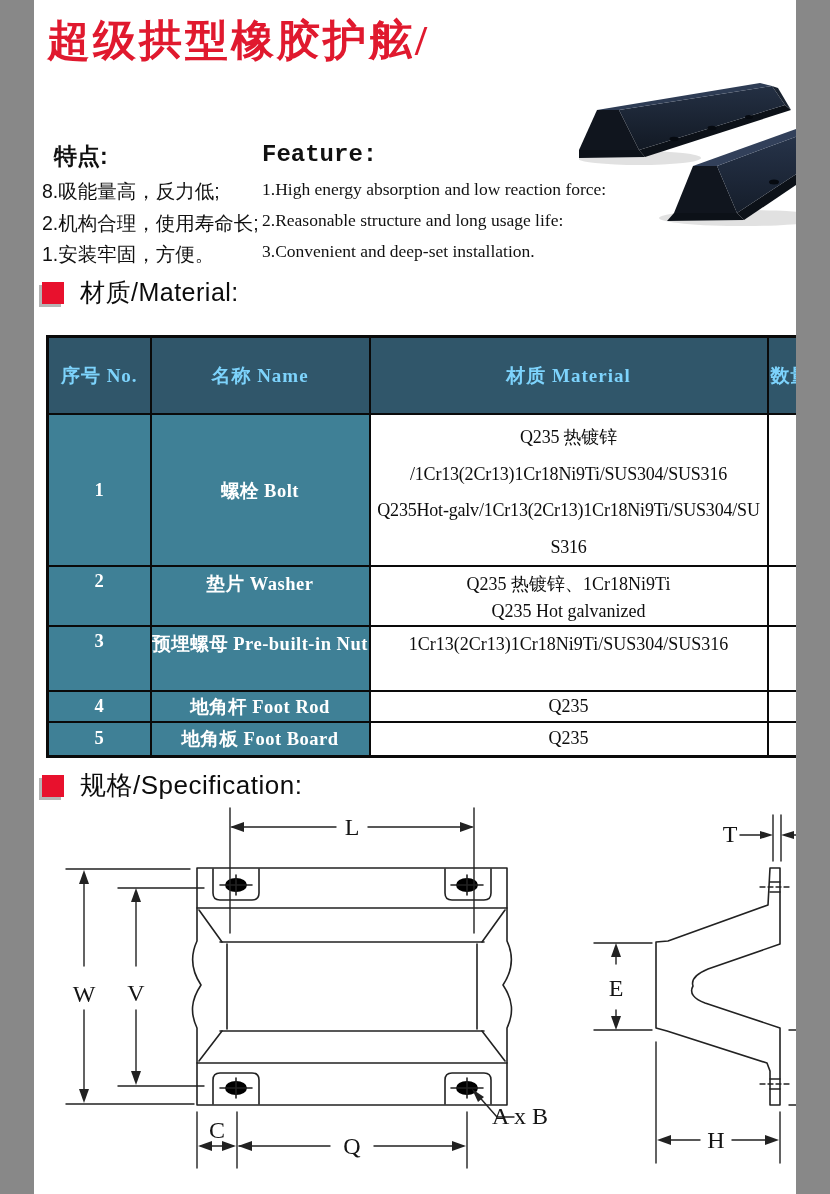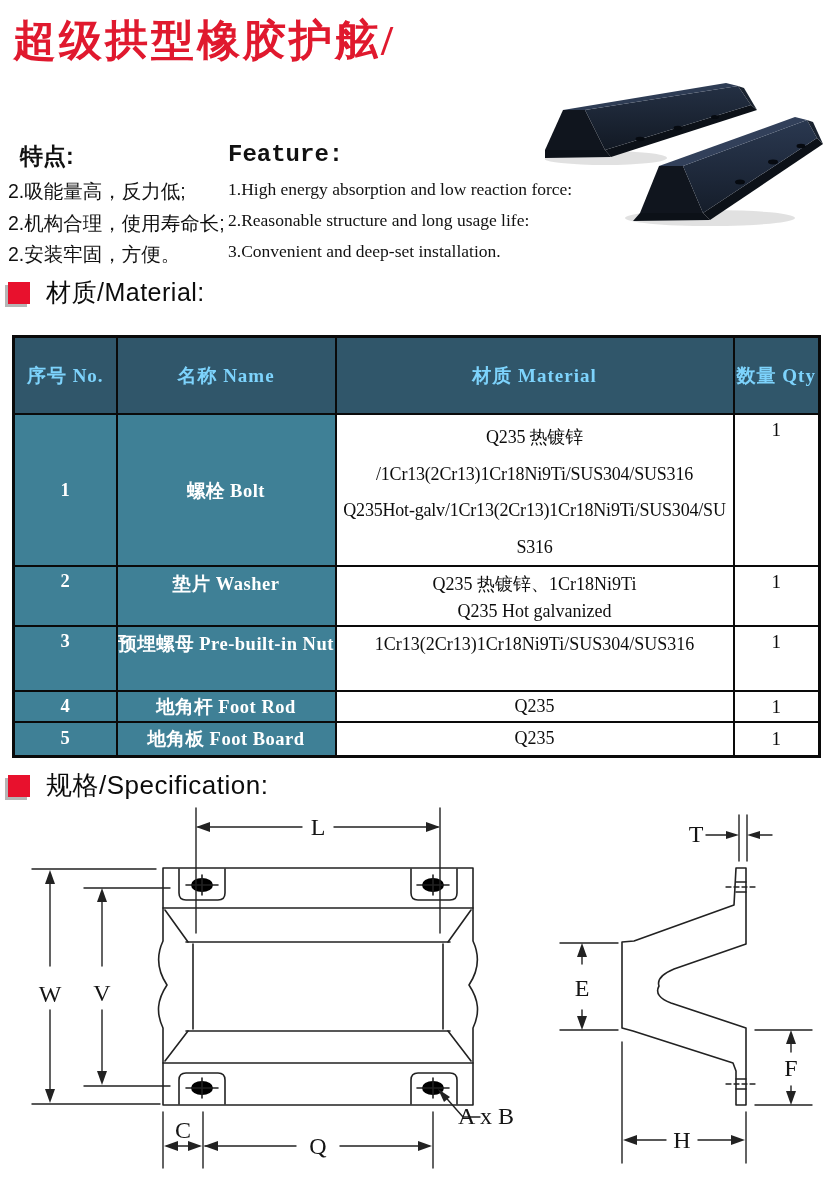--- a/index.html
+++ b/index.html
@@ -1,16 +1,16 @@
 <!DOCTYPE html>
 <html><head>
 <meta charset="utf-8">
 <style>
   html,body{margin:0;padding:0;background:#888;}
-  .page{position:relative;width:830px;height:1194px;margin:0 auto;background:#ffffff;overflow:hidden;
+  .page{position:relative;width:762px;height:1194px;margin:0 auto;background:#ffffff;overflow:hidden;
         font-family:"Liberation Sans","DejaVu Sans",sans-serif;color:#111;}
 
   
   .title{position:absolute;left:13px;font-family:"Liberation Serif","DejaVu Serif",serif;
          font-weight:700;color:#e0192e;white-space:nowrap;}
   .title-zh{top:12px;font-size:43px;letter-spacing:3px;}
   .title-en{top:74px;font-size:39px;letter-spacing:1px;}
 
   
   .feat-zh{position:absolute;left:8px;top:141px;width:218px;}
@@ -95,23 +95,23 @@
       <polygon points="114,106 138,106 262,60 250,57" fill="#32405a"></polygon>
       <polygon points="262,60 272,78 278,84 268,62" fill="#1a2330"></polygon>
       <ellipse cx="195" cy="122" rx="5" ry="2.5" fill="#060a10"></ellipse>
       <ellipse cx="228" cy="102" rx="5" ry="2.4" fill="#060a10"></ellipse>
       <ellipse cx="256" cy="86" rx="4.5" ry="2.2" fill="#060a10"></ellipse>
     </g>
   </svg>
 
   <div class="feat-zh">
     <div class="fh">特点:</div>
-    <div class="fi">2.吸能量高，反力低;</div>
+    <div class="fi">8.吸能量高，反力低;</div>
     <div class="fi">2.机构合理，使用寿命长;</div>
-    <div class="fi">2.安装牢固，方便。</div>
+    <div class="fi">1.安装牢固，方便。</div>
   </div>
 
   <div class="feat-en">
     <div class="fh">Feature:</div>
     <div class="fi">1.High energy absorption and low reaction force:</div>
     <div class="fi">2.Reasonable structure and long usage life:</div>
     <div class="fi">3.Convenient and deep-set installation.</div>
   </div>
 
   <div class="sec-head mat-head">

